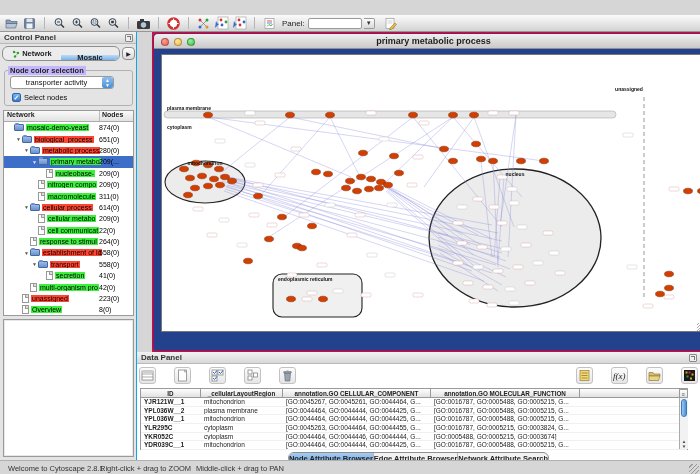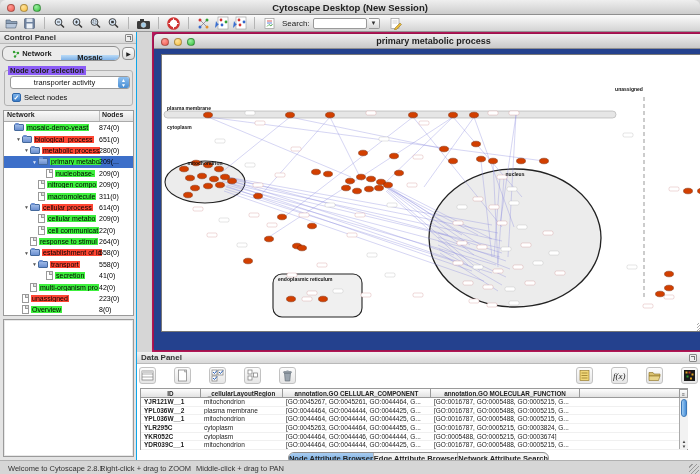--- a/index.html
+++ b/index.html
@@ -48,23 +48,23 @@
   .seg-tab { flex:1; font-size:7.5px; font-weight:bold; color:#222; display:flex;
     align-items:center; justify-content:center; gap:2px; }
   .seg-tab.active { background:linear-gradient(#badbf7,#7fb2e8);margin-top:8px; }
   .tab-more { width:13px; height:13px; margin-left:2px; margin-top:1px; border:1px solid #8f8f8f;
     border-radius:4px; background:linear-gradient(#fdfdfd,#dadada); font-size:6px;
     display:flex; align-items:center; justify-content:center; color:#222; }
 
   .groupbox { position:absolute; left:4px; top:34px; width:129px; height:40px; }
   .gb-border { position:absolute; left:0; right:0; top:4px; bottom:0;
     border:1px solid #b2b2b2; border-radius:3px; }
-  .gb-legend { position:absolute; left:4px; top:0; background:#8b5cf6; padding:0 2px;
+  .gb-legend { position:absolute; left:4px; top:0; background:#c4b5fd; padding:0 2px;
     font-size:7.5px; font-weight:bold; color:#222; }
-  .dropdown { position:absolute; left:6px; top:10px; width:120px; height:13px; background:#fff;
+  .dropdown { position:absolute; left:6px; top:10px; width:104px; height:13px; background:#fff;
     border:1px solid #9a9a9a; border-radius:3px; font-size:7.5px; color:#111;
     display:flex; align-items:center; }
   .dropdown .dd-text { flex:1; text-align:center; }
   .dd-stepper { width:11px; height:11px; margin-right:0px; border-radius:2px;
     background:linear-gradient(#8ec0f0,#4a8fd4); color:#fff; font-size:5px; line-height:5px;
     display:flex; flex-direction:column; align-items:center; justify-content:center; }
   .checkrow { position:absolute; left:8px; top:27px; display:flex; align-items:center; gap:3px; }
   .checkbox { width:9px; height:9px; border-radius:2px; background:linear-gradient(#7db4ec,#3a7cc8);
     border:1px solid #2f66a8; color:#fff; font-size:7px; line-height:8px; text-align:center; font-weight:bold; }
   .checklabel { font-size:7.5px; color:#111; }
@@ -154,28 +154,20 @@
   .status-bar span { position:absolute; top:3px; font-size:7.5px; color:#333; }
   .st0{ left:8px; } .st1{ left:100px; } .st2{ left:196px; }
   .grip { position:absolute; right:1px; bottom:1px; width:10px; height:10px;
     background:repeating-linear-gradient(135deg,transparent 0 2px,#9a9a9a 2px 3px); }
 </style>
 </head>
 <body>
 
 <div class="app">
 
-  <div class="titlebar">
-    <div class="lights">
-      <span class="light l-red"></span>
-      <span class="light l-yel"></span>
-      <span class="light l-grn"></span>
-    </div>
-    <div class="win-title">Cytoscape Desktop (New Session)</div>
-  </div>
 
   <div class="toolbar">
     <span class="tbtn">
         <svg width="13" height="13">
           <path d="M1 3h4l1 1.5h6v2H1z" fill="#8ca0b8" stroke="#4a5a70" stroke-width="0.6"></path>
           <path d="M1 6.5h11L10.5 11H1z" fill="#b7c6da" stroke="#4a5a70" stroke-width="0.6"></path>
         </svg>
       </span>
     <span class="tbtn">
         <svg width="13" height="13">
@@ -261,21 +253,21 @@
       </span>
     <span class="tsep"></span>
     <span class="tbtn">
         <svg width="13" height="13">
           <rect x="2" y="1.5" width="9" height="10" fill="#fff" stroke="#999" stroke-width="0.7"></rect>
           <line x1="4" y1="4" x2="9" y2="4" stroke="#c33" stroke-width="0.8"></line>
           <line x1="4" y1="6" x2="9" y2="6" stroke="#36c" stroke-width="0.8"></line>
           <path d="M4 9.5l2-2 2 1.5 1.5-2" stroke="#393" stroke-width="0.8" fill="none"></path>
         </svg>
       </span>
-    <span class="search-label">Search:</span>
+    <span class="search-label">Panel:</span>
     <input class="search-box" value="" style="">
     <span class="combo-arrow">▼</span>
     <span class="tbtn" style="margin-left:5px;">
         <svg width="13" height="13">
           <rect x="2" y="1.5" width="8" height="10" fill="#fff" stroke="#999" stroke-width="0.7"></rect>
           <line x1="3.5" y1="4" x2="8.5" y2="4" stroke="#bbb" stroke-width="0.7"></line>
           <line x1="3.5" y1="6" x2="8.5" y2="6" stroke="#bbb" stroke-width="0.7"></line>
           <path d="M6 11l5-5 1.5 1.5-5 5-2 .5z" fill="#e8b93a" stroke="#8a6d1d" stroke-width="0.5"></path>
         </svg>
       </span>

